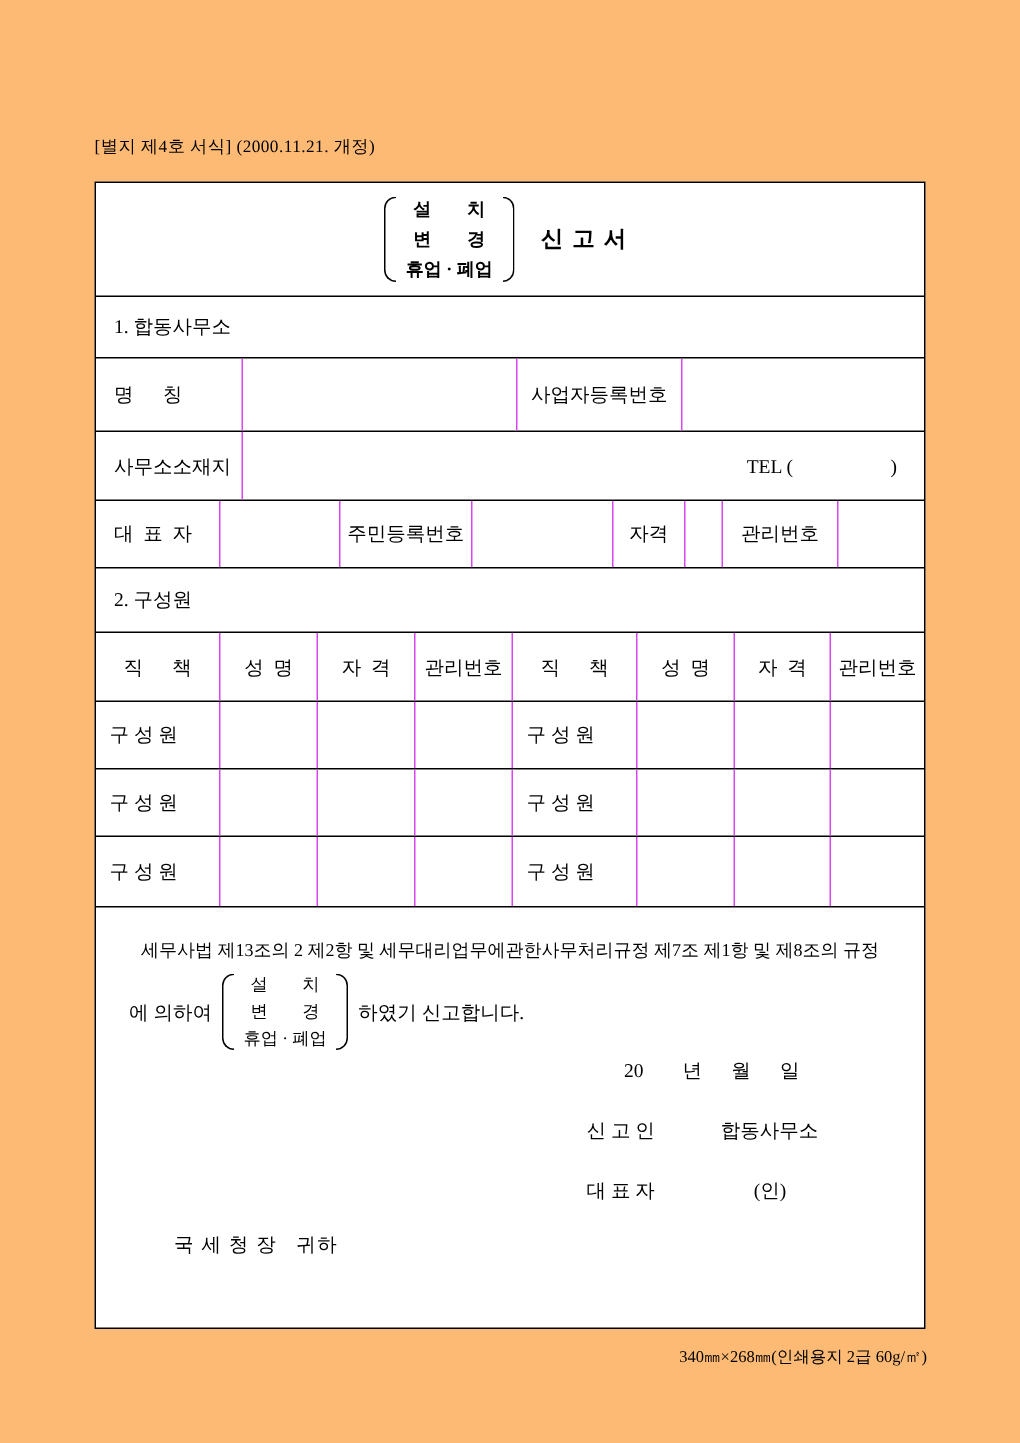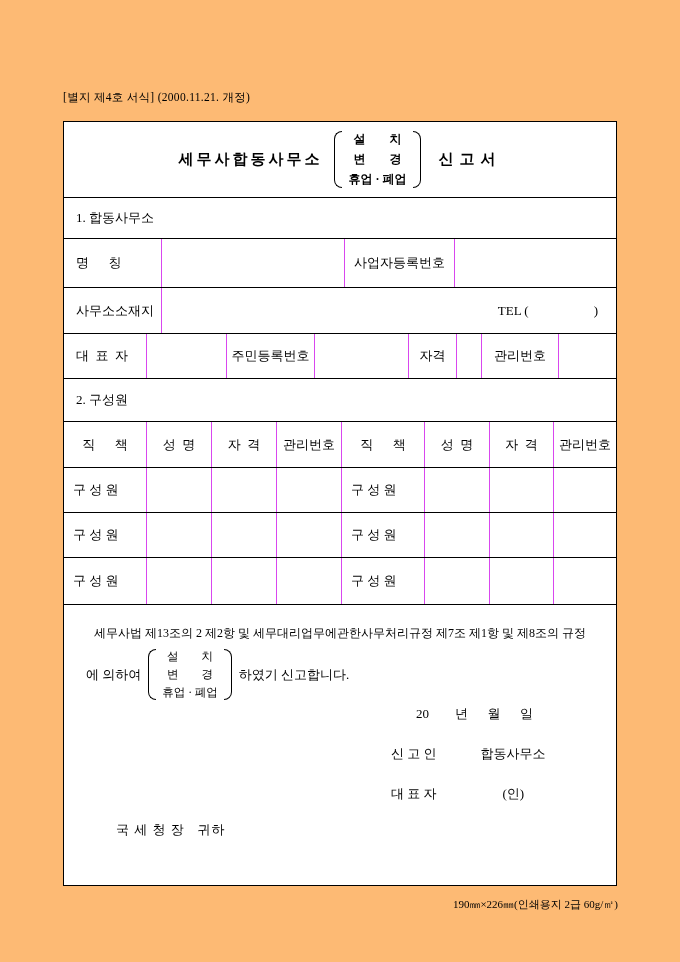--- a/index.html
+++ b/index.html
@@ -57,21 +57,20 @@
 </head>
 <body>
 
 <div class="page">
 
   <div class="form-label pre">[별지 제4호 서식] (2000.11.21. 개정)</div>
 
   <div class="form-box">
 
     <div class="row r-title">
-      <span class="t-prefix">세무사합동사무소</span>
       <span class="paren t-paren">
         <span class="paren-side paren-left"></span>
         <span class="paren-opts">
           <span>설        치</span>
           <span>변        경</span>
           <span>휴업 · 폐업</span>
         </span>
         <span class="paren-side paren-right"></span>
       </span>
       <span class="t-suffix">신고서</span>
@@ -227,15 +226,15 @@
       <div class="decl-rep">
         <span class="pre">대 표 자</span>
         <span class="pre decl-seal">(인)</span>
       </div>
 
       <div class="decl-recipient pre">국 세 청 장   귀하</div>
     </div>
 
   </div>
 
-  <div class="paper-spec pre">190㎜×226㎜(인쇄용지 2급 60g/㎡)</div>
+  <div class="paper-spec pre">340㎜×268㎜(인쇄용지 2급 60g/㎡)</div>
 
 </div>
 
 </body></html>

